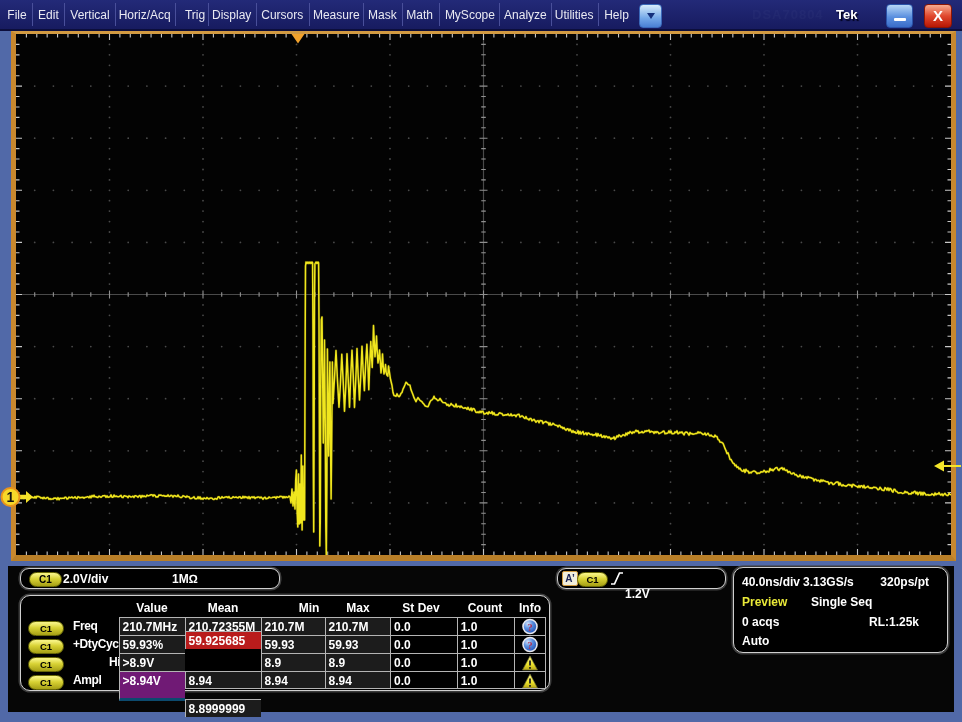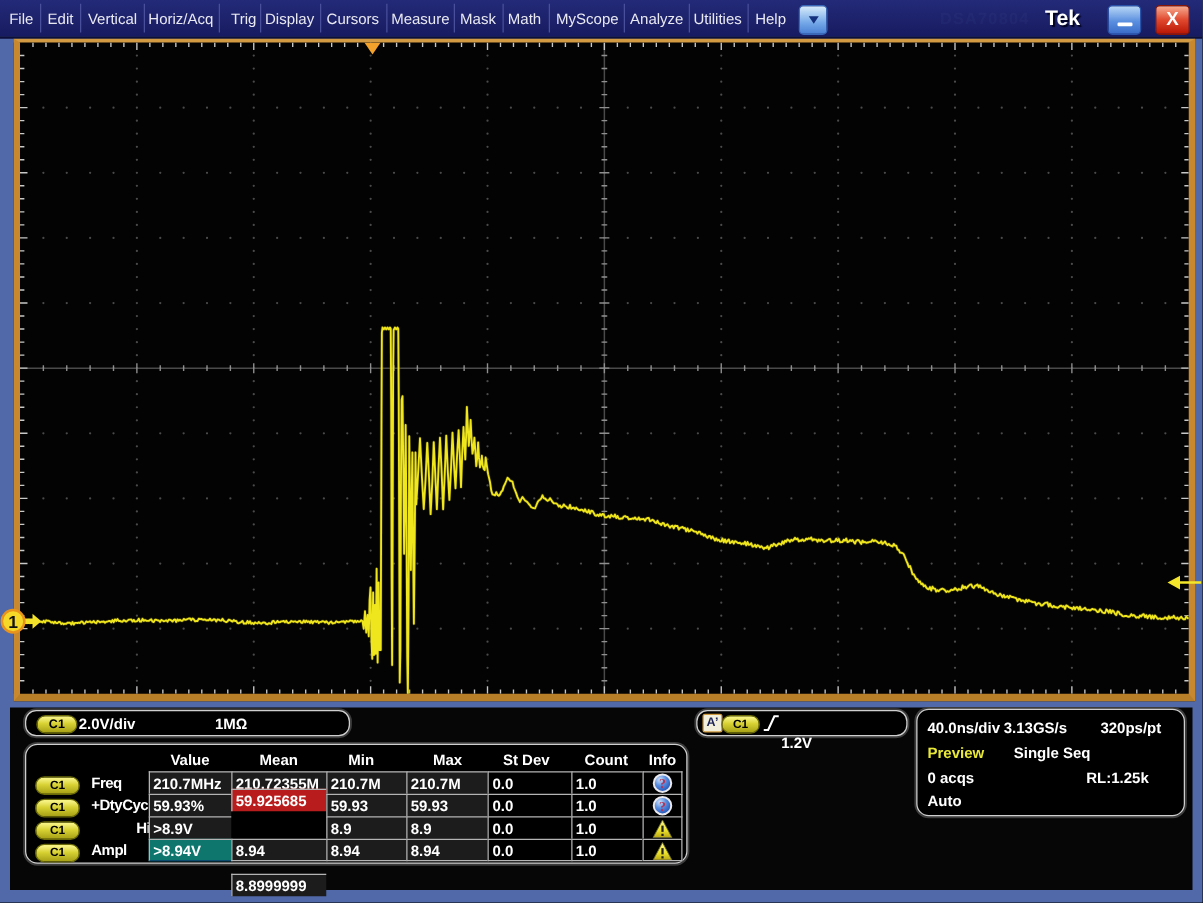--- a/index.html
+++ b/index.html
@@ -7,21 +7,21 @@
 
 #menubar{position:absolute;left:0;top:0;width:962px;height:29px;background:linear-gradient(#232a78,#171b60);border-bottom:2px solid #0c0e3c;}
 .mi{position:absolute;top:0;height:29px;line-height:30px;color:#e9e9f2;font-size:12px;text-align:center;}
 .msep{position:absolute;top:3px;height:23px;width:1px;background:#494f9a;}
 .winbtn{position:absolute;top:4px;height:22px;border-radius:4px;text-align:center;}
 #btnmin{left:886px;width:25px;background:linear-gradient(#b8d7f6,#5a8fdf 55%,#3a6cc8);border:1px solid #2a52a8;}
 #btnmin div{margin:13px auto 0;width:12px;height:3px;background:#fff;border-radius:1px;}
 #btnclose{left:924px;width:26px;background:linear-gradient(#f7ab90,#e0482e 50%,#b81604);border:1px solid #8a1606;color:#fff;font-weight:bold;font-size:15px;line-height:21px;}
 #btndrop{left:639px;width:21px;top:4px;height:22px;border-radius:4px;background:linear-gradient(#d8ecfa,#74a8e8 60%,#4a80d4);border:1px solid #3a68b8;}
 #btndrop div{margin:8px auto 0;width:0;height:0;border-left:4px solid transparent;border-right:4px solid transparent;border-top:6px solid #15307c;}
-#teklogo{position:absolute;left:836px;top:0;width:34px;height:29px;line-height:30px;color:#fff;font-weight:bold;font-size:17px;text-shadow:1.5px 1.5px 1px #00001c;}
+#teklogo{position:absolute;left:836px;top:0;width:34px;height:29px;line-height:30px;color:#fff;font-weight:bold;font-size:13px;text-shadow:1.5px 1.5px 1px #00001c;}
 
 #plotframe{position:absolute;left:11px;top:31px;width:935px;height:521px;border-style:solid;border-color:#d29a42 #c8882e #b97f28 #c8882e;border-width:3px 5px 6px 5px;background:#030303;}
 
 #bottom{position:absolute;left:8px;top:566px;width:946px;height:146px;background:#060606;}
 .rbox{position:absolute;background:#000;border:1.5px solid #cfcfcf;box-shadow:0 0 0 1.5px #3c3c3c;}
 .pill{position:absolute;border-radius:8px;background:linear-gradient(#f6f282 8%,#d8d234 45%,#a6a016);border:1px solid #6a6a08;color:#000;font-weight:bold;text-align:center;}
 .bt{position:absolute;color:#fff;font-weight:bold;font-size:12px;white-space:nowrap;}
 .yt{color:#e8e838;}
 
 #mtable{left:20px;top:595px;width:528px;height:94px;border-radius:10px;}
@@ -119,21 +119,21 @@
   <span class="bt yt" style="left:8px;top:27px;">Preview</span>
   <span class="bt" style="left:77px;top:27px;">Single Seq</span>
   <span class="bt" style="left:8px;top:47px;">0 acqs</span>
   <span class="bt" style="right:28px;top:47px;">RL:1.25k</span>
   <span class="bt" style="left:8px;top:66px;">Auto</span>
 </div>
 
 <div class="rbox" id="mtable">
   <span class="hdr" style="left:131px;">Value</span>
   <span class="hdr" style="left:202px;">Mean</span>
-  <span class="hdr" style="left:268px;">Min</span>
+  <span class="hdr" style="left:288px;">Min</span>
   <span class="hdr" style="left:337px;">Max</span>
   <span class="hdr" style="left:400px;">St Dev</span>
   <span class="hdr" style="left:464px;">Count</span>
   <span class="hdr" style="left:509px;">Info</span>
 
   <div class="pill" style="left:7px;top:25px;width:34px;height:13px;font-size:9.5px;line-height:13px;">C1</div>
   <div class="pill" style="left:7px;top:43px;width:34px;height:13px;font-size:9.5px;line-height:13px;">C1</div>
   <div class="pill" style="left:7px;top:61px;width:34px;height:13px;font-size:9.5px;line-height:13px;">C1</div>
   <div class="pill" style="left:7px;top:79px;width:34px;height:13px;font-size:9.5px;line-height:13px;">C1</div>
   <span class="rowlab" style="left:52px;top:23px;">Freq</span>
@@ -191,21 +191,21 @@
             <stop offset="0%" stop-color="#fdf690"></stop>
             <stop offset="60%" stop-color="#ece22c"></stop>
             <stop offset="100%" stop-color="#b8a614"></stop>
           </linearGradient>
         </defs>
         <polygon points="9,1 16.5,15 1.5,15" fill="url(#yw)" stroke="#6a6a30" stroke-width="0.7"></polygon>
         <rect x="8.1" y="5.5" width="1.8" height="5" fill="#222"></rect>
         <rect x="8.1" y="12" width="1.8" height="1.8" fill="#222"></rect>
       </svg>
     </div>
-<div class="cell" style="left:97.5px;top:75px;width:66.0px;height:18px;background:#0f766e;border-bottom:1px solid #0c4a6e;">&gt;8.94V</div>
+<div class="cell" style="left:97.5px;top:75px;width:66.0px;height:30px;background:#701a75;border-bottom:3px solid #0c4a6e;">&gt;8.94V</div>
 <div class="cell" style="left:163.5px;top:75px;width:76.0px;height:18px;background:#1c1c1c;border-bottom:1px solid #b4b4b4;">8.94</div>
 <div class="cell" style="left:239.5px;top:75px;width:64.0px;height:18px;background:#1c1c1c;border-bottom:1px solid #b4b4b4;">8.94</div>
 <div class="cell" style="left:303.5px;top:75px;width:65.5px;height:18px;background:#1c1c1c;border-bottom:1px solid #b4b4b4;">8.94</div>
 <div class="cell" style="left:369px;top:75px;width:66.69999999999999px;height:18px;background:#000;border-bottom:1px solid #b4b4b4;">0.0</div>
 <div class="cell" style="left:435.7px;top:75px;width:57.0px;height:18px;background:#000;border-bottom:1px solid #b4b4b4;">1.0</div>
 <div class="cell" style="left:492.7px;top:75px;width:32.80000000000001px;height:18px;background:#000;border-right:1px solid #b4b4b4;border-bottom:1px solid #b4b4b4;padding:1px 0 0 0;">
       <svg width="18" height="16" viewBox="0 0 18 16" style="margin:0 auto;display:block;">
         <defs>
           <linearGradient id="yw" x1="0" y1="0" x2="0" y2="1">
             <stop offset="0%" stop-color="#fdf690"></stop>

